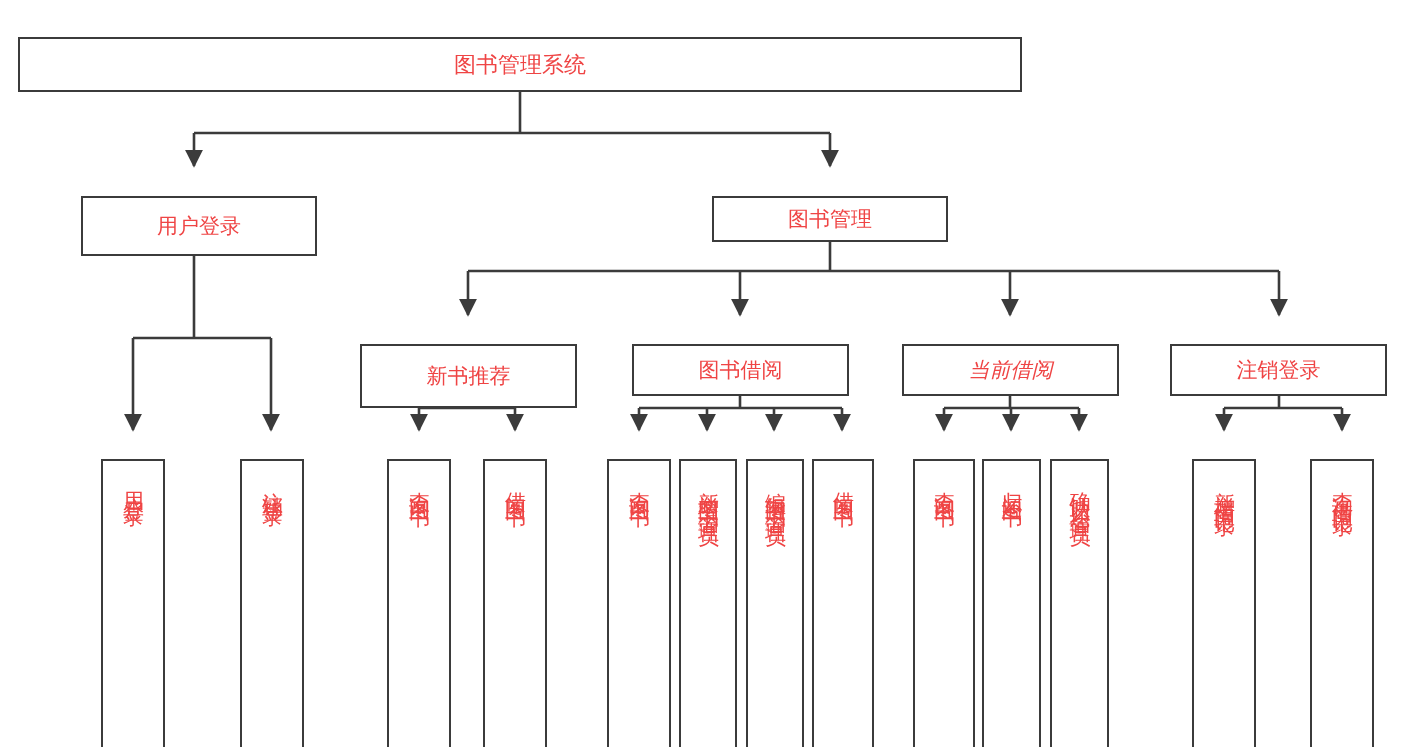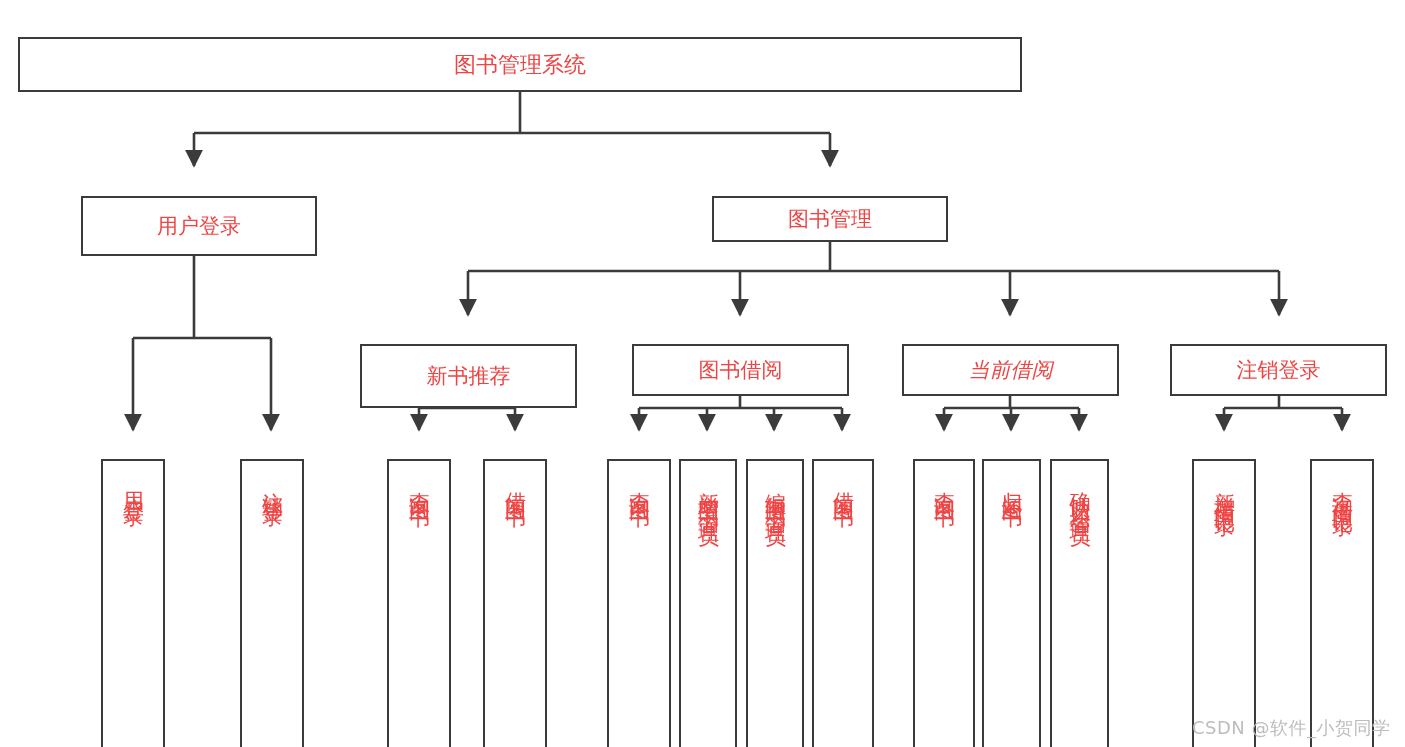--- a/index.html
+++ b/index.html
@@ -177,15 +177,14 @@
   </div>
 
   <div class="node v-node" style="left:1192px;top:435px;width:64px;height:301px;">
     <span class="lbl">新增借阅记录</span>
   </div>
 
   <div class="node v-node" style="left:1310px;top:435px;width:64px;height:301px;">
     <span class="lbl">查询借阅记录</span>
   </div>
 
-  <div class="watermark" style="left:1192px;top:716px;">CSDN @软件_小贺同学</div>
 
 </div>
 
 </body></html>

